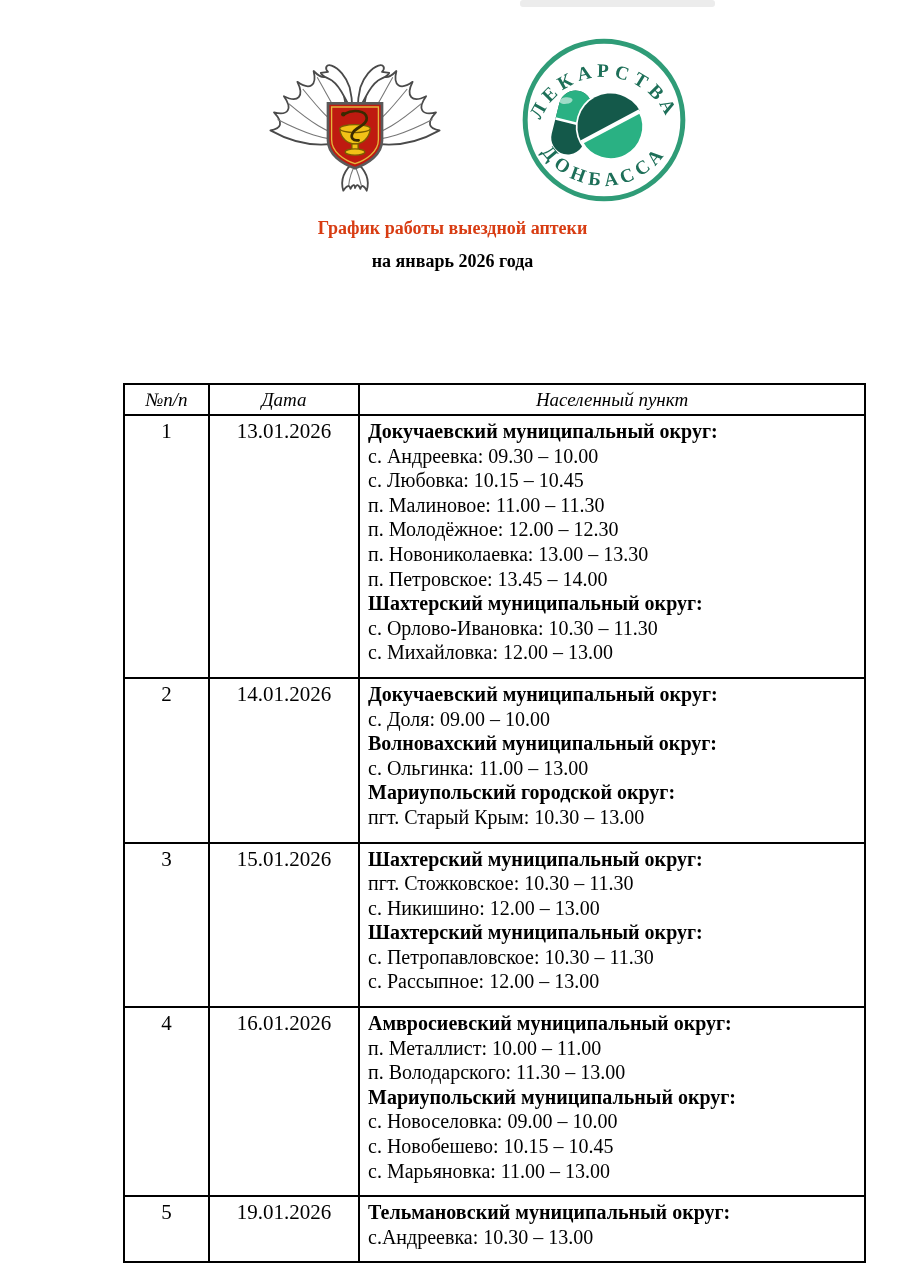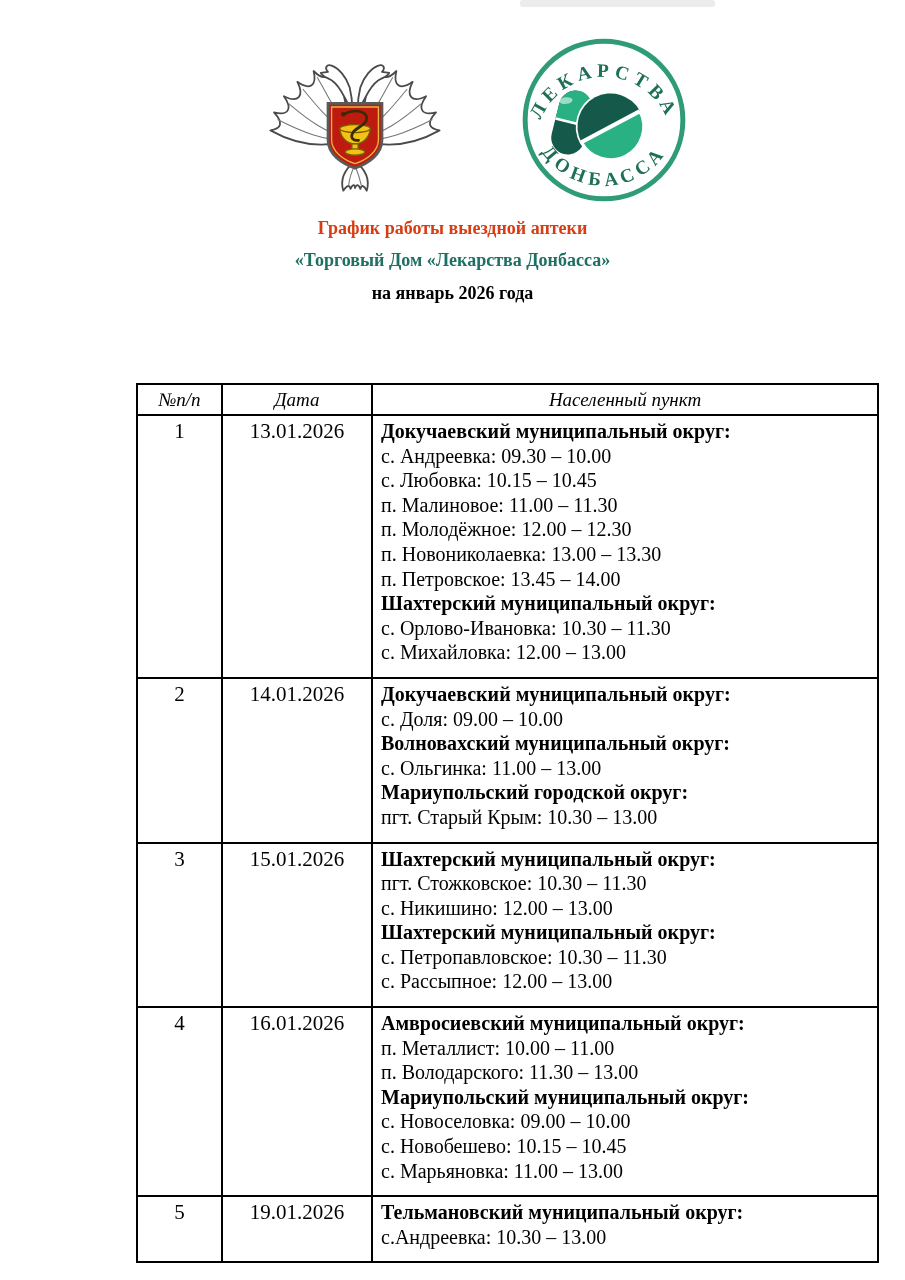--- a/index.html
+++ b/index.html
@@ -52,21 +52,21 @@
 
   .title-block{
     position:absolute;left:0;top:212px;width:100%;
     text-align:center;font-weight:bold;font-size:18px;line-height:32px;
   }
   .title-main{color:var(--accent-red);}
   .title-org{color:var(--teal);}
   .title-period{color:#000;margin-top:1px;}
 
   table.schedule{
-    position:absolute;left:136px;top:383px;width:743px;
+    position:absolute;left:123px;top:383px;width:743px;
     border-collapse:collapse;font-size:20px;
   }
   .schedule th,.schedule td{border:2px solid #000;}
   .schedule th{
     font-style:italic;font-weight:normal;font-size:19px;
     height:31px;text-align:center;vertical-align:middle;
   }
   .schedule col.c-num{width:85px;}
   .schedule col.c-date{width:150px;}
   .cell-num,.cell-date{
@@ -137,21 +137,20 @@
     <text class="pill-arc-text" text-anchor="middle">
       <textPath href="#arcTop" startOffset="50%">ЛЕКАРСТВА</textPath>
     </text>
     <text class="pill-arc-text" text-anchor="middle">
       <textPath href="#arcBottom" startOffset="50%">ДОНБАССА</textPath>
     </text>
   </svg>
 
   <div class="title-block">
     <div class="title-main">График работы выездной аптеки</div>
-    <div class="title-org">«Торговый Дом «Лекарства Донбасса»</div>
     <div class="title-period">на январь 2026 года</div>
   </div>
 
   <table class="schedule">
     <colgroup>
       <col class="c-num">
         <col class="c-date">
         <col class="c-loc">
     </colgroup>
     <thead>

